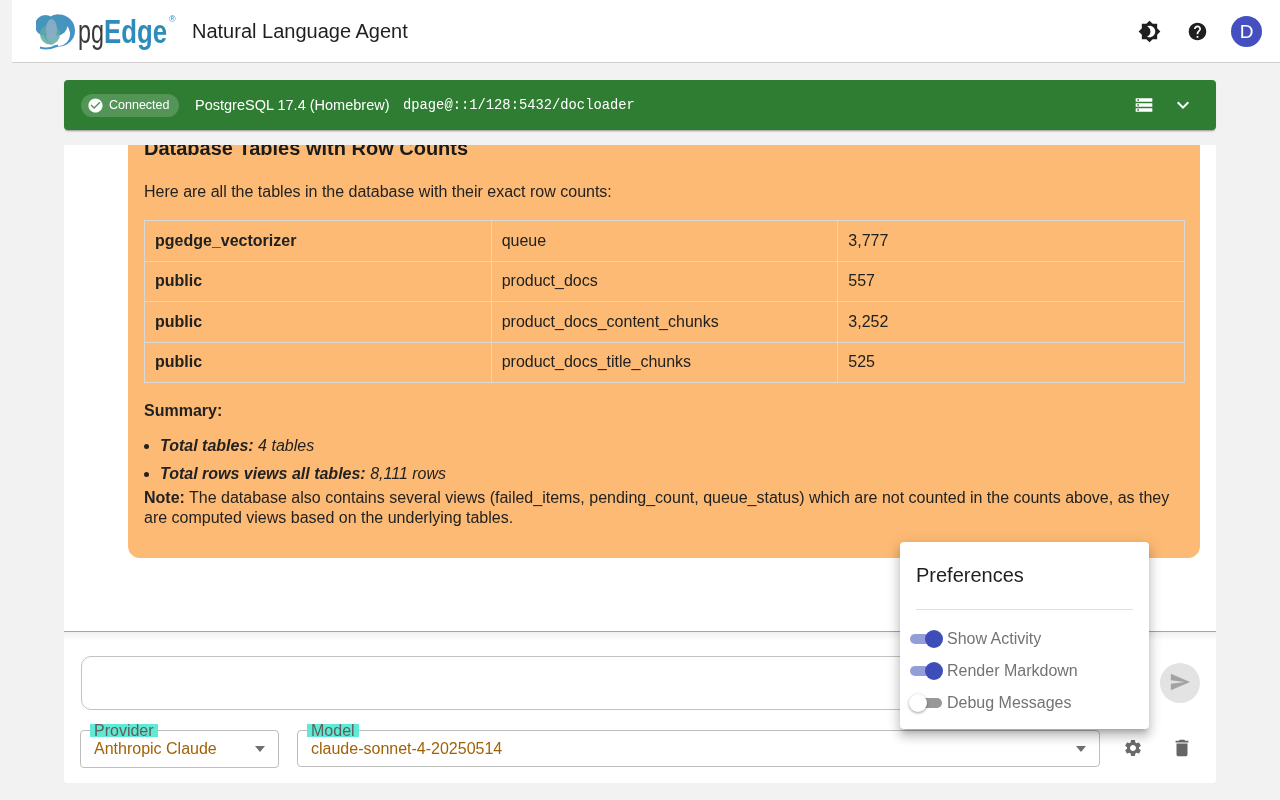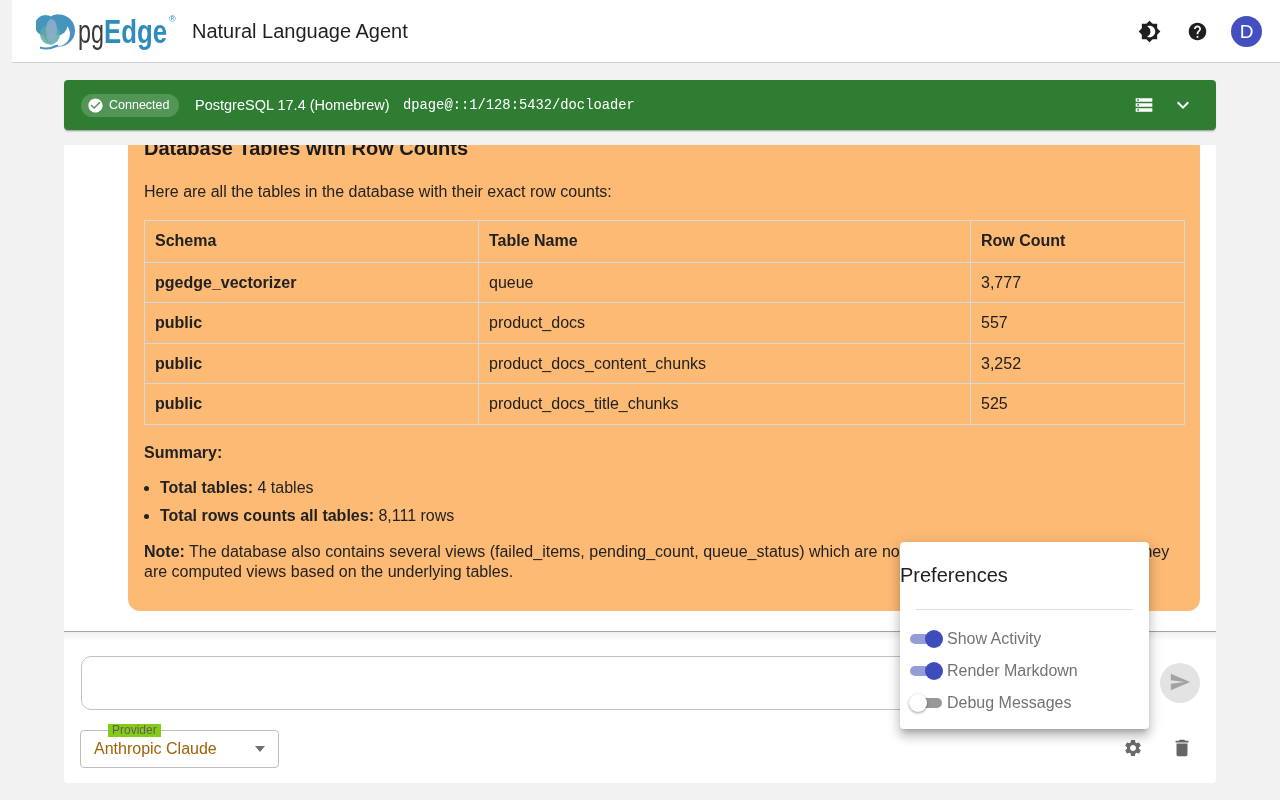--- a/index.html
+++ b/index.html
@@ -27,45 +27,45 @@
 
 #card { position:absolute; left:64px; top:-24.5px; width:1072px; background:#fdba74; border-radius:12px; padding:16px 16px 13.5px 16px; }
 #card h3 { font-size:20px; line-height:24px; margin:0 0 20px 0; color:#1b1b1b; }
 #card p { font-size:16px; line-height:24px; margin:0 0 16px 0; color:#222; }
 table { border-collapse:collapse; margin:2px 0 16px 0; table-layout:fixed; width:1041px; }
 th, td { border:1px solid #d8d8d8; font-size:16px; text-align:left; line-height:22px; }
 th { padding:9.4px 10px; }
 td { padding:8.75px 10px; }
 th { font-weight:bold; }
 td.b { font-weight:bold; }
-#card ul { margin:0 0 12px 0; padding-left:16px; }
+#card ul { margin:0 0 0 0; padding-left:16px;font-style:italic; }
 #card li { font-size:16px; line-height:28px; color:#222; }
 
 
 #mdivider { position:absolute; left:64px; top:630.8px; width:1152px; height:1.6px; background:#a3a3a3; }
 #botgrad { position:absolute; left:0; top:0; width:1152px; height:9px; background:linear-gradient(#f0f0f0,#ffffff); }
 #inputbox { position:absolute; left:17px; top:24px; width:1068px; height:54px; border:1px solid #c2c2c2; border-radius:10px; background:#fff; }
 #placeholder { position:absolute; left:31px; top:24px; height:54px; line-height:54px; font-size:16px; color:#a9a9a9; }
 #sendbtn { position:absolute; left:1096px; top:31px; width:40px; height:40px; border-radius:50%; background:#e3e3e3; }
 #sendbtn svg { position:absolute; left:9px; top:8px; }
 
 .sel { position:absolute; border:1px solid #bdbdbd; border-radius:4px; background:#fff; }
-.sel .lab { position:absolute; top:-7px; left:9px; background:#84cc16; padding:0 4px; font-size:12px; color:#5f5f5f; line-height:13px;margin-left:18px; }
+.sel .lab { position:absolute; top:-7px; left:9px; background:#5eead4; padding:0 4px; font-size:16px; color:#5f5f5f; line-height:13px; }
 .sel .val { position:absolute; left:13px; top:0; height:36px; line-height:36px; font-size:16px; color:#a16207; white-space:nowrap; }
 .arrow { position:absolute; width:0; height:0; border-left:5px solid transparent; border-right:5px solid transparent; border-top:6px solid #6f6f6f; }
 #selProv { left:16px; top:98px; width:199px; height:38px; }
 #selModel { left:233px; top:98px; width:803px; height:37px; }
 
 #gearbtn { position:absolute; left:1059px; top:106px; }
 #trashbtn { position:absolute; left:1107px; top:105px; }
 
 
 #pop { position:absolute; left:900px; top:542px; width:249px; height:187px; background:#fff; border-radius:4px;
   box-shadow:0 5px 5px -3px rgba(0,0,0,.2), 0 8px 10px 1px rgba(0,0,0,.14), 0 3px 14px 2px rgba(0,0,0,.12); }
-#pop h2 { position:absolute; left:0; top:22px; font-size:20px; font-weight:normal; color:#1f1f1f; }
+#pop h2 { position:absolute; left:16px; top:22px; font-size:20px; font-weight:normal; color:#1f1f1f; }
 #popdiv { position:absolute; left:16px; top:67px; width:217px; height:1px; background:#e0e0e0; }
 .prow { position:absolute; left:10px; height:32px; }
 .prow .plabel { position:absolute; left:37px; top:0; height:32px; line-height:32px; font-size:16px; color:#737373; white-space:nowrap; }
 .track { position:absolute; left:0; top:11px; width:32px; height:10px; border-radius:5px; }
 .thumb { position:absolute; top:7px; width:18px; height:18px; border-radius:50%; }
 .on .track { background:#949dd8; }
 .on .thumb { left:15px; background:#3f4dbb; }
 .off .track { background:#989898; }
 .off .thumb { left:-1px; background:#fff; box-shadow:0 1px 3px rgba(0,0,0,0.4); }
 </style>
@@ -108,25 +108,20 @@
       <path d="M16.59 8.59L12 13.17 7.41 8.59 6 10l6 6 6-6z"></path>
     </svg>
 </div>
 
 <div id="paper1">
     <div id="card">
       <h3>Database Tables with Row Counts</h3>
       <p>Here are all the tables in the database with their exact row counts:</p>
       <table>
         <tbody>
-          <tr>
-            <th style="width:334px">Schema</th>
-            <th style="width:492px">Table Name</th>
-            <th>Row Count</th>
-          </tr>
         <tr>
             <td class="b">pgedge_vectorizer</td>
             <td>queue</td>
             <td>3,777</td>
           </tr>
         <tr>
             <td class="b">public</td>
             <td>product_docs</td>
             <td>557</td>
           </tr>
@@ -138,40 +133,45 @@
         <tr>
             <td class="b">public</td>
             <td>product_docs_title_chunks</td>
             <td>525</td>
           </tr>
       </tbody>
       </table>
       <p style="margin-bottom:9px"><b>Summary:</b></p>
       <ul>
         <li><b>Total tables:</b> 4 tables</li>
-        <li><b>Total rows counts all tables:</b> 8,111 rows</li>
+        <li><b>Total rows views all tables:</b> 8,111 rows</li>
       </ul>
       <p style="margin-bottom:16px; line-height:20px"><b>Note:</b> The database also contains several views (failed_items, pending_count, queue_status) which are not counted in the counts above, as they are computed views based on the underlying tables.</p>
     </div>
 </div>
 
 <div id="mdivider"></div>
 <div id="paper2">
   <div id="botgrad"></div>
   <div id="inputbox"></div>
   <div id="sendbtn">
       <svg width="22" height="22" viewBox="0 0 24 24" fill="#a3a3a3">
         <path d="M2.01 21L23 12 2.01 3 2 10l15 2-15 2z"></path>
       </svg>
     </div>
 
   <div class="sel" id="selProv">
     <span class="lab">Provider</span>
     <span class="val">Anthropic Claude</span>
     <span class="arrow" style="left:174px;top:15px"></span>
+  </div>
+  <div class="sel" id="selModel">
+    <span class="lab">Model</span>
+    <span class="val">claude-sonnet-4-20250514</span>
+    <span class="arrow" style="left:778px;top:15px"></span>
   </div>
 
   <svg id="gearbtn" width="20" height="20" viewBox="0 0 24 24" fill="#6b6b6b">
     <path d="M19.14 12.94c.04-.3.06-.61.06-.94 0-.32-.02-.64-.07-.94l2.03-1.58c.18-.14.23-.41.12-.61l-1.92-3.32c-.12-.22-.37-.29-.59-.22l-2.39.96c-.5-.38-1.03-.7-1.62-.94l-.36-2.54c-.04-.24-.24-.41-.48-.41h-3.84c-.24 0-.43.17-.47.41l-.36 2.54c-.59.24-1.13.57-1.62.94l-2.39-.96c-.22-.08-.47 0-.59.22L2.74 8.87c-.12.21-.08.47.12.61l2.03 1.58c-.05.3-.09.63-.09.94s.02.64.07.94l-2.03 1.58c-.18.14-.23.41-.12.61l1.92 3.32c.12.22.37.29.59.22l2.39-.96c.5.38 1.03.7 1.62.94l.36 2.54c.05.24.24.41.48.41h3.84c.24 0 .44-.17.47-.41l.36-2.54c.59-.24 1.13-.56 1.62-.94l2.39.96c.22.08.47 0 .59-.22l1.92-3.32c.12-.22.07-.47-.12-.61l-2.01-1.58zM12 15.6c-1.98 0-3.6-1.62-3.6-3.6s1.62-3.6 3.6-3.6 3.6 1.62 3.6 3.6-1.62 3.6-3.6 3.6z"></path>
   </svg>
   <svg id="trashbtn" width="22" height="22" viewBox="0 0 24 24" fill="#666">
     <path d="M6 19c0 1.1.9 2 2 2h8c1.1 0 2-.9 2-2V7H6v12zM19 4h-3.5l-1-1h-5l-1 1H5v2h14V4z"></path>
   </svg>
 </div>
 

